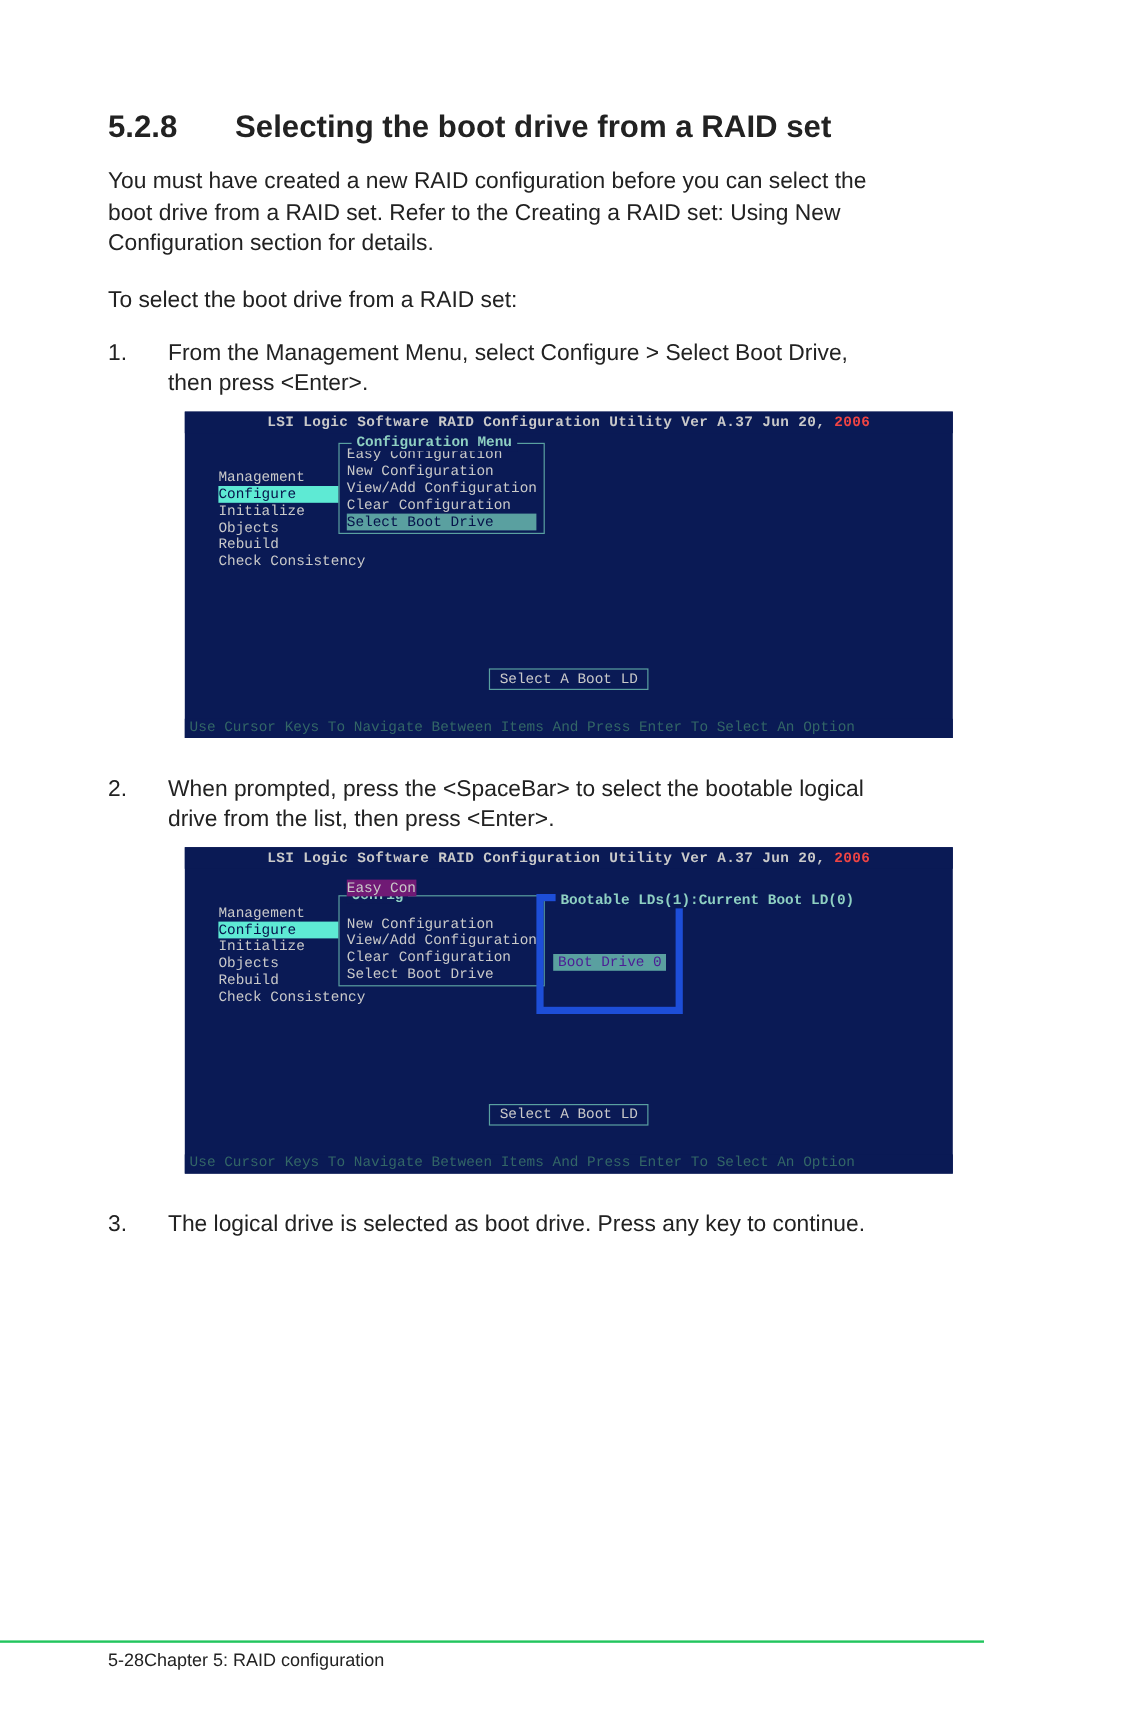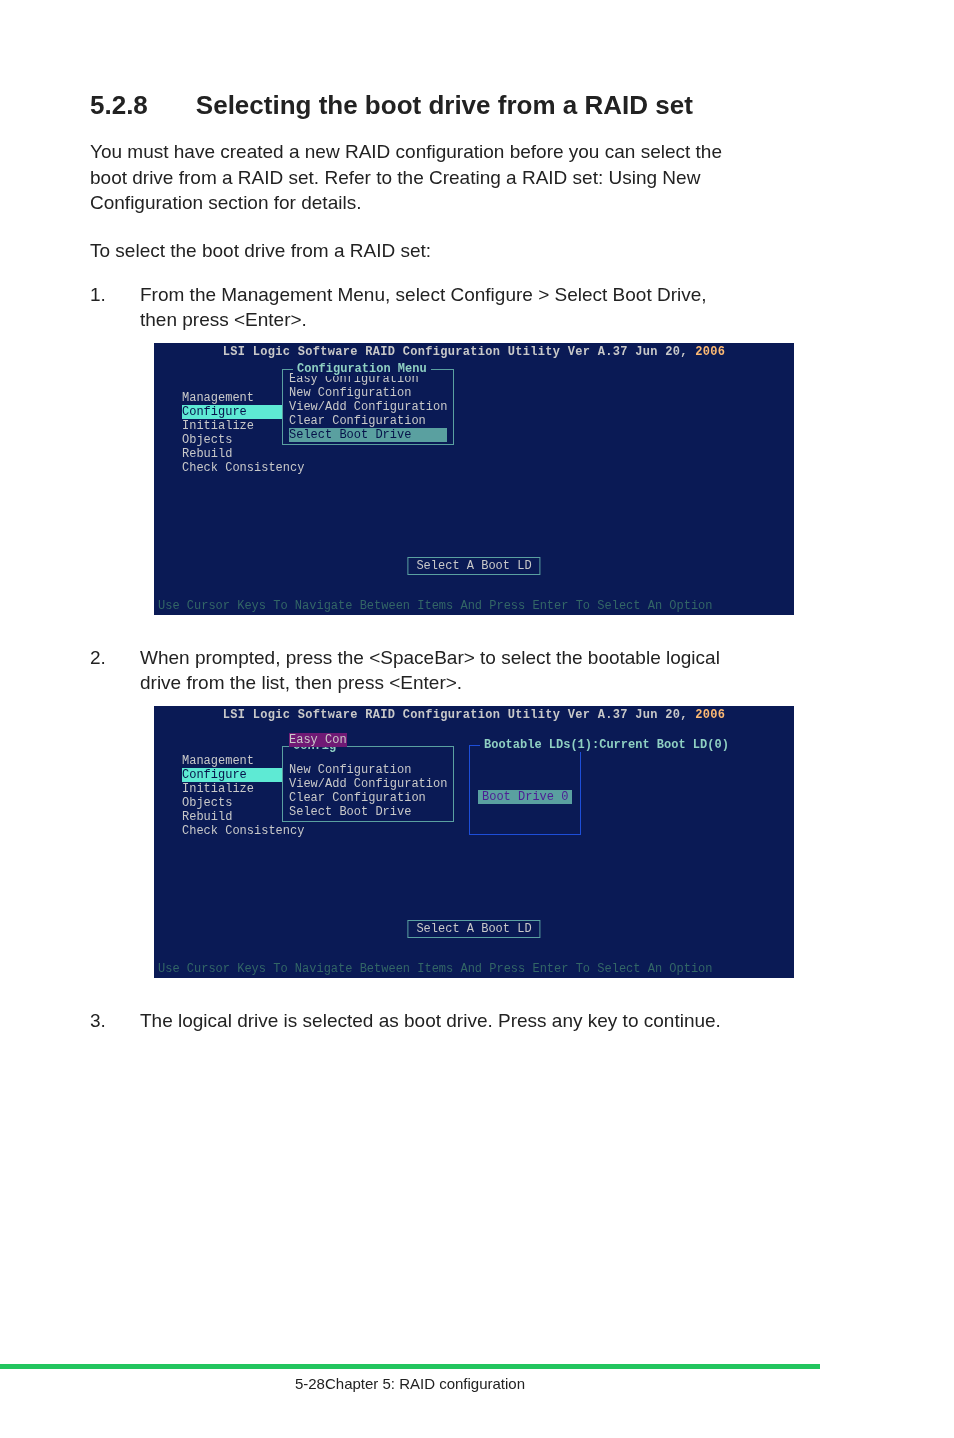--- a/index.html
+++ b/index.html
@@ -68,21 +68,21 @@
     position: relative;
   }
   .bios .title {
     background:#0a1a55;
     color:#c9c9c9;
     text-align:center;
     padding:2px 0 2px 0;
     font-weight:bold;
     letter-spacing:0.3px;
   }
-  .bios .title-year { color:#fdba74; }
+  .bios .title-year { color:#ef4444; }
   .bios .canvas {
     position:relative;
     height: 238px;
   }
   .bios .mgmt {
     position:absolute; left:28px; top:30px;
     color:#c9c9c9;
   }
   .bios .mgmt div { white-space:pre; }
   .bios .mgmt .hl { background:#5eead4; color:#06124a; }
@@ -96,23 +96,22 @@
   .bios .cfgmenu .title-row {
     position:absolute; top:-8px; left:10px;
     color:#8fd0c2; font-weight:bold;
     background:#0a1a55; padding:0 4px;
     white-space:nowrap;
   }
   .bios .cfgmenu div { white-space:pre; }
   .bios .cfgmenu .hl { background:#5aa0a0; color:#06124a; }
   .bios .bootpanel {
     position:absolute; left:164px; top:-2px;
-    border:1px solid #1d4ed8;
+    border:6px solid #1d4ed8;
     padding:2px 8px;
-    margin-left:22px;
   }
   .bios .bootpanel .title-row {
     position:absolute; top:-8px; left:10px;
     color:#8fd0c2; font-weight:bold;
     background:#0a1a55; padding:0 4px;
     white-space:nowrap;
   }
   .bios .bootpanel .item { background:#5aa0a0; color:#4c1d95; padding:0 4px; }
   .bios .status {
     position:absolute; left:50%; bottom:24px;
@@ -123,23 +122,23 @@
   .bios .helpbar {
     color:#366; background:#0a1a55;
     padding:0 4px 2px 4px;
     white-space:nowrap; overflow:hidden;
   }
 
   
   .footer {
     position:absolute;
     left:0; right:0; bottom:46px;
-    border-top:5px solid #22c55e;
+    border-top:2px solid #22c55e;
     padding:6px 90px 0 90px;
-    display:flex; justify-content:center;
+    display:flex; justify-content:flex-start;
     font-size:15px; color:#222;
   }
 </style>
 </head>
 <body>
 
 <div class="page">
 
   <h2 class="heading">
     <span class="num">5.2.8</span>

